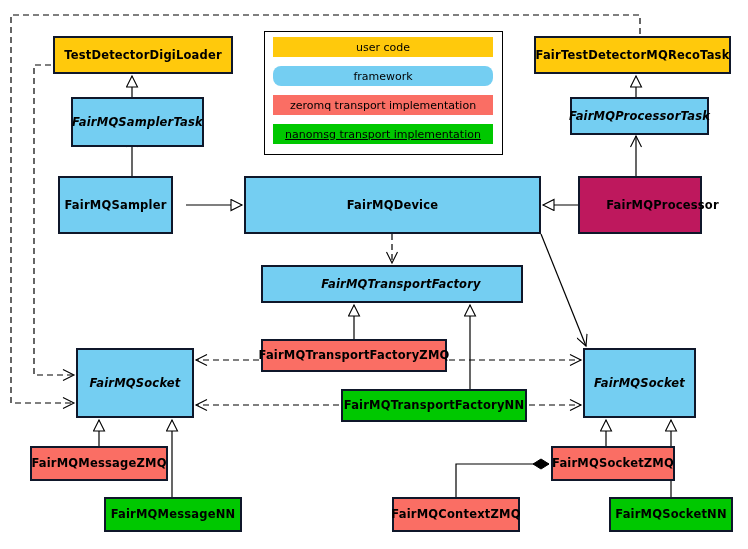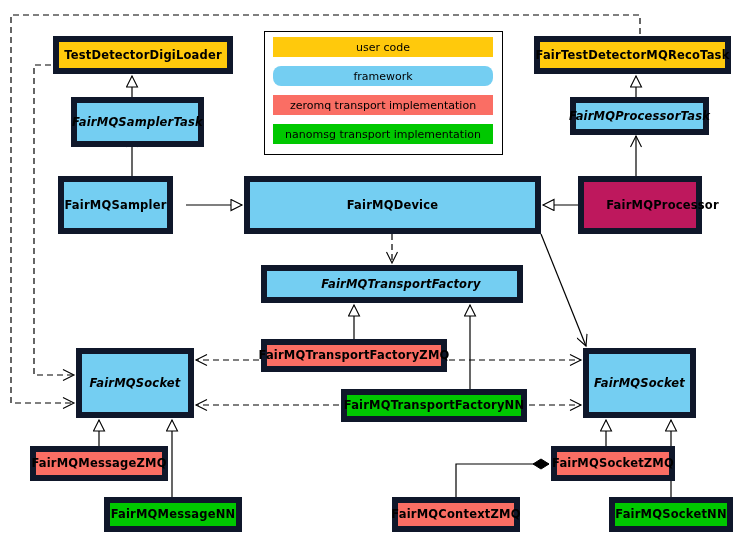--- a/index.html
+++ b/index.html
@@ -1,20 +1,20 @@
 <!DOCTYPE html>
 <html><head>
 <meta charset="utf-8">
 <style>
   html,body{margin:0;padding:0;background:#ffffff;}
   body{width:748px;height:549px;overflow:hidden;
        font-family:"DejaVu Sans","Liberation Sans",sans-serif;}
   #stage{position:relative;width:748px;height:549px;}
   svg#wires{position:absolute;left:0;top:0;width:748px;height:549px;}
-  .node{position:absolute;box-sizing:border-box;border:6px solid #0f172a;
+  .node{position:absolute;box-sizing:border-box;border:2px solid #0f172a;
         display:flex;align-items:center;justify-content:center;
         text-align:center;font-size:11.5px;font-weight:bold;color:#000;
         letter-spacing:.2px;line-height:1.1;}
   .node.abstract{font-style:italic;}
   .legend-box{position:absolute;box-sizing:border-box;border:1px solid #000;
               background:#fff;}
   .legend-row{position:absolute;box-sizing:border-box;
               display:flex;align-items:center;justify-content:center;
               font-size:11px;font-weight:normal;color:#000;}
 </style>
@@ -86,21 +86,21 @@
   </div>
   <div class="legend-row" style="left:273px;top:37px;width:220px;height:20px;background:#FFC90C;">
     <span>user code</span>
   </div>
   <div class="legend-row" style="left:273px;top:66px;width:220px;height:20px;background:#74CEF2;border-radius:8px;">
     <span>framework</span>
   </div>
   <div class="legend-row" style="left:273px;top:95px;width:220px;height:20px;background:#FA6E64;">
     <span>zeromq transport implementation</span>
   </div>
-  <div class="legend-row" style="left:273px;top:124px;width:220px;height:20px;background:#00C800;">
+  <div class="legend-row" style="left:273px;top:124px;width:220px;height:20px;background:#00C800;text-decoration:underline;">
     <span>nanomsg transport implementation</span>
   </div>
 
   <div class="node" style="left:53px;top:36px;width:180px;height:38px;background:#FFC90C;">
     <span>TestDetectorDigiLoader</span>
   </div>
 
   <div class="node" style="left:534px;top:36px;width:197px;height:38px;background:#FFC90C;">
     <span>FairTestDetectorMQRecoTask</span>
   </div>

